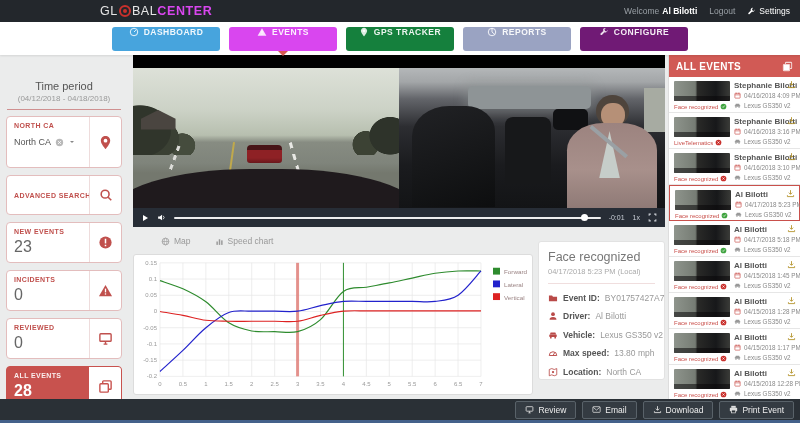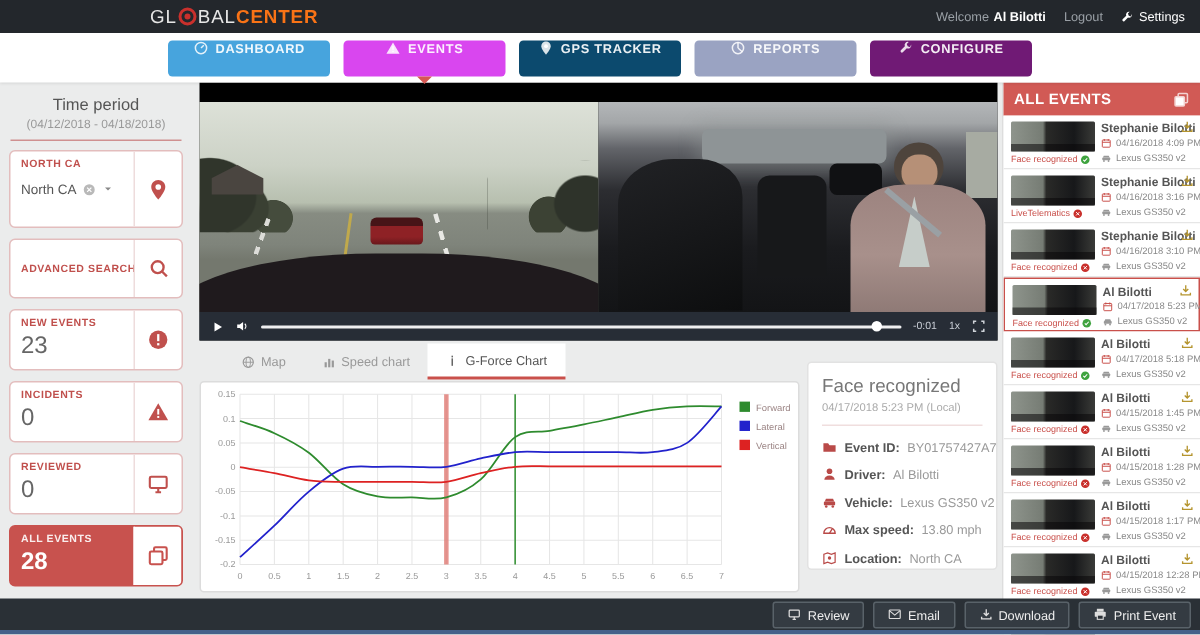--- a/index.html
+++ b/index.html
@@ -2,38 +2,38 @@
 <html><head>
 <meta charset="utf-8">
 <style>
 *{margin:0;padding:0;box-sizing:border-box}
 body{font-family:"Liberation Sans",sans-serif;background:#fff}
 .page{position:relative;width:800px;height:423px;background:#ebecec;overflow:hidden;font-family:"Liberation Sans",sans-serif;color:#555}
 
 
 .topbar{position:absolute;top:0;left:0;right:0;height:22px;background:#23272c;display:flex;align-items:center;color:#fff;z-index:40}
 .logo{margin-left:100px;font-size:12.5px;letter-spacing:.6px;color:#e6e6e6;display:flex;align-items:center;font-weight:300}
-.logo b{font-weight:bold;color:#f97316}
+.logo b{font-weight:bold;color:#d946ef}
 .logo-o{position:relative;width:12px;height:12px;margin:0 1px;display:inline-block}
 .logo-o::before{content:'';position:absolute;inset:0;border:2px solid #c9302c;border-radius:50%}
 .logo-o::after{content:'';position:absolute;inset:4px;background:#c9302c;border-radius:50%}
 .topbar-right{margin-left:auto;display:flex;align-items:center;gap:12px;padding-right:10px;font-size:8.5px}
 .welcome{color:#9aa0a6}.welcome b{color:#fff;margin-left:3px}
 .logout{color:#9aa0a6;cursor:pointer;text-decoration:none}
 .settings{color:#fff;font-weight:normal;display:flex;align-items:center;gap:3px;cursor:pointer}
 
 
 .navbar{position:absolute;top:22px;left:0;right:0;height:33px;background:#fff;display:flex;justify-content:center;align-items:center;gap:9px;z-index:30;box-shadow:0 1px 2px rgba(0,0,0,.1)}
 .nav-btn{position:relative;width:108px;height:24px;border-radius:3px;color:#fff;font-size:8.5px;font-weight:bold;letter-spacing:.5px;display:flex;align-items:flex-start;justify-content:center;gap:5px;cursor:pointer}
 .nav-btn span{color:rgba(255,255,255,.92)}
 .nav-btn.active::after{content:'';position:absolute;bottom:-5px;left:50%;margin-left:-5px;border:5px solid transparent;border-top-color:var(--c);border-bottom:0}
 
 
 .sidebar{position:absolute;top:55px;left:0;width:128px;bottom:24px;padding:5px 5px 0 5px}
-.tp-title{text-align:center;font-size:11px;color:#555;margin-top:4px}
+.tp-title{text-align:center;font-size:11px;color:#555;margin-top:20px}
 .tp-range{text-align:center;font-size:8px;color:#999;margin-top:2px}
 .tp-divider{border:none;border-top:1px solid #cf9090;margin:6px 2px}
 .card{position:relative;background:#fff;border:1px solid #e3bdbd;border-radius:4px;margin:0 1px 7px 1px;display:flex;overflow:hidden}
 .card-left{flex:1;padding:5px 7px;min-width:0}
 .card-right{width:32px;border-left:1px solid #eedcdc;display:flex;align-items:center;justify-content:center;color:#c0504d;flex:none}
 .card-label{font-size:7px;font-weight:bold;color:#c0504d;letter-spacing:.4px;white-space:nowrap}
 .card-value{font-size:16px;color:#666;margin-top:3px}
 .loc-card{height:52px}
 .loc-row{display:flex;align-items:center;gap:4px;margin-top:8px;font-size:9px;color:#555;cursor:pointer}
 .search-card{height:40px}
@@ -140,21 +140,21 @@
         <span>DASHBOARD</span>
       </div>
       <div class="nav-btn active" style="background:#d946ef;--c:#d65853">
      <svg width="10" height="10" viewBox="0 0 16 16" style="color:rgba(255,255,255,.85);flex:none;display:block">
           <path d="M8 2L15 14H1z" fill="currentColor"></path>
           <rect x="7.3" y="6" width="1.4" height="4" fill="#fff"></rect>
           <rect x="7.3" y="11" width="1.4" height="1.4" fill="#fff"></rect>
         </svg>
         <span>EVENTS</span>
       </div>
-      <div class="nav-btn" style="background:#0c4a6e;--c:#48b8a0">
+      <div class="nav-btn" style="background:#15803d;--c:#48b8a0">
      <svg width="10" height="10" viewBox="0 0 16 16" style="color:rgba(255,255,255,.85);flex:none;display:block">
           <path d="M8 1C5.2 1 3 3.2 3 6c0 3.4 5 9 5 9s5-5.6 5-9c0-2.8-2.2-5-5-5z" fill="currentColor"></path>
           <circle cx="8" cy="6" r="2" fill="#fff"></circle>
         </svg>
         <span>GPS TRACKER</span>
       </div>
       <div class="nav-btn" style="background:#9aa3c2;--c:#9aa3c2">
      <svg width="10" height="10" viewBox="0 0 16 16" style="color:rgba(255,255,255,.85);flex:none;display:block">
           <circle cx="8" cy="8" r="6" fill="none" stroke="currentColor" stroke-width="1.6"></circle>
           <path d="M8 8V2M8 8l4.5 4" stroke="currentColor" stroke-width="1.6"></path>
@@ -325,27 +325,20 @@
           </svg>
           <span>Map</span>
         </div>
         <div class="tab">
      <svg width="9" height="9" viewBox="0 0 16 16" style="color:#999;flex:none;display:block">
             <rect x="2.5" y="8" width="2.6" height="6" fill="currentColor"></rect>
             <rect x="6.7" y="4" width="2.6" height="10" fill="currentColor"></rect>
             <rect x="10.9" y="6" width="2.6" height="8" fill="currentColor"></rect>
           </svg>
           <span>Speed chart</span>
-        </div>
-        <div class="tab active">
-     <svg width="9" height="9" viewBox="0 0 16 16" style="color:#666;flex:none;display:block">
-            <rect x="7.1" y="2" width="1.8" height="2" fill="currentColor"></rect>
-            <rect x="7.1" y="5.2" width="1.8" height="8.8" fill="currentColor"></rect>
-          </svg>
-          <span>G-Force Chart</span>
         </div>
       </div>
 
     <div class="chart-card">
       <svg id="chart-svg" viewBox="0 0 396 140" preserveAspectRatio="none">
           <line x1="25" y1="7" x2="25" y2="123" stroke="#e6e6e6" stroke-width="0.7"></line>
           <text x="25" y="133" text-anchor="middle" font-size="6" fill="#999">0</text>
           <line x1="47.92857142857143" y1="7" x2="47.92857142857143" y2="123" stroke="#e6e6e6" stroke-width="0.7"></line>
           <text x="47.92857142857143" y="133" text-anchor="middle" font-size="6" fill="#999">0.5</text>
           <line x1="70.85714285714286" y1="7" x2="70.85714285714286" y2="123" stroke="#e6e6e6" stroke-width="0.7"></line>

